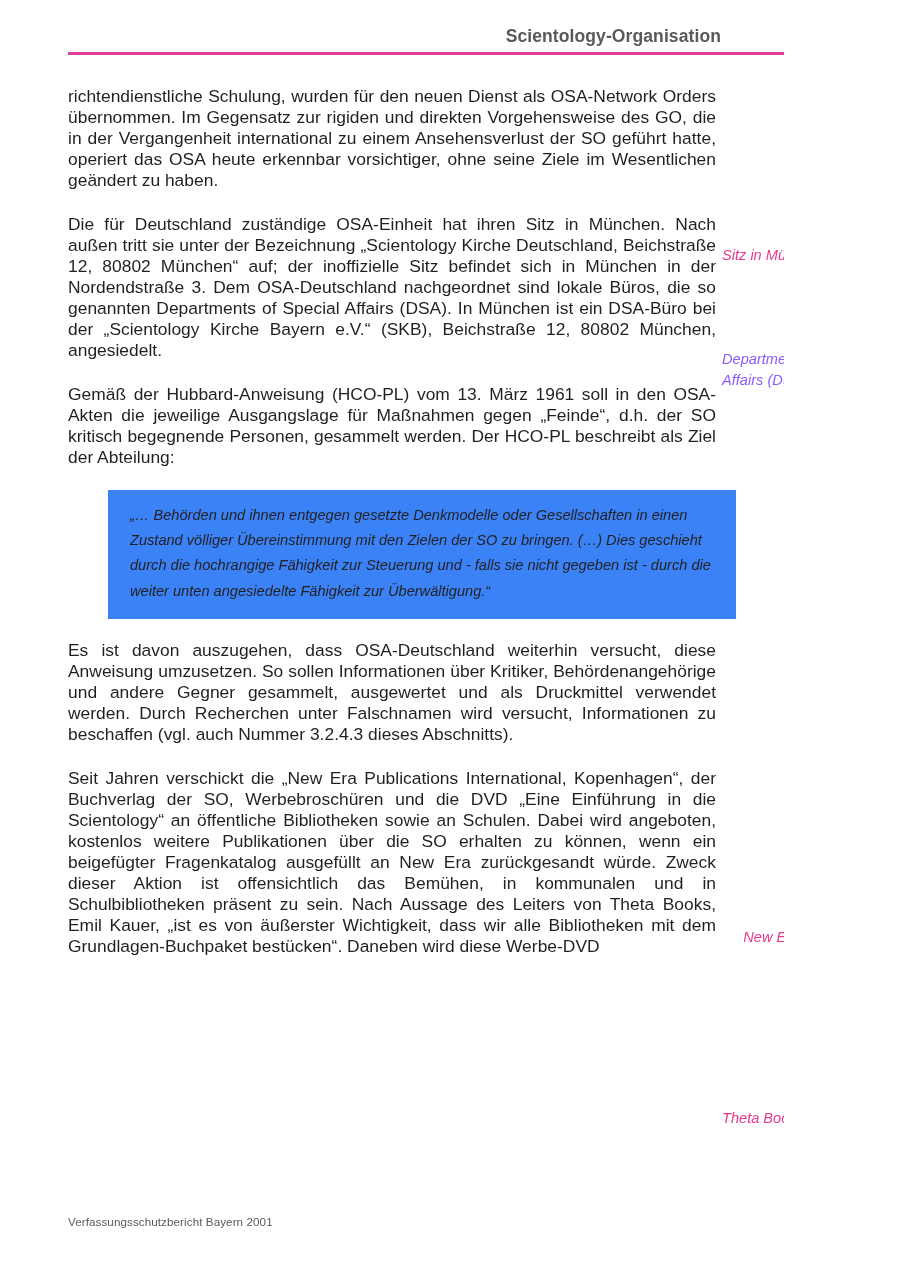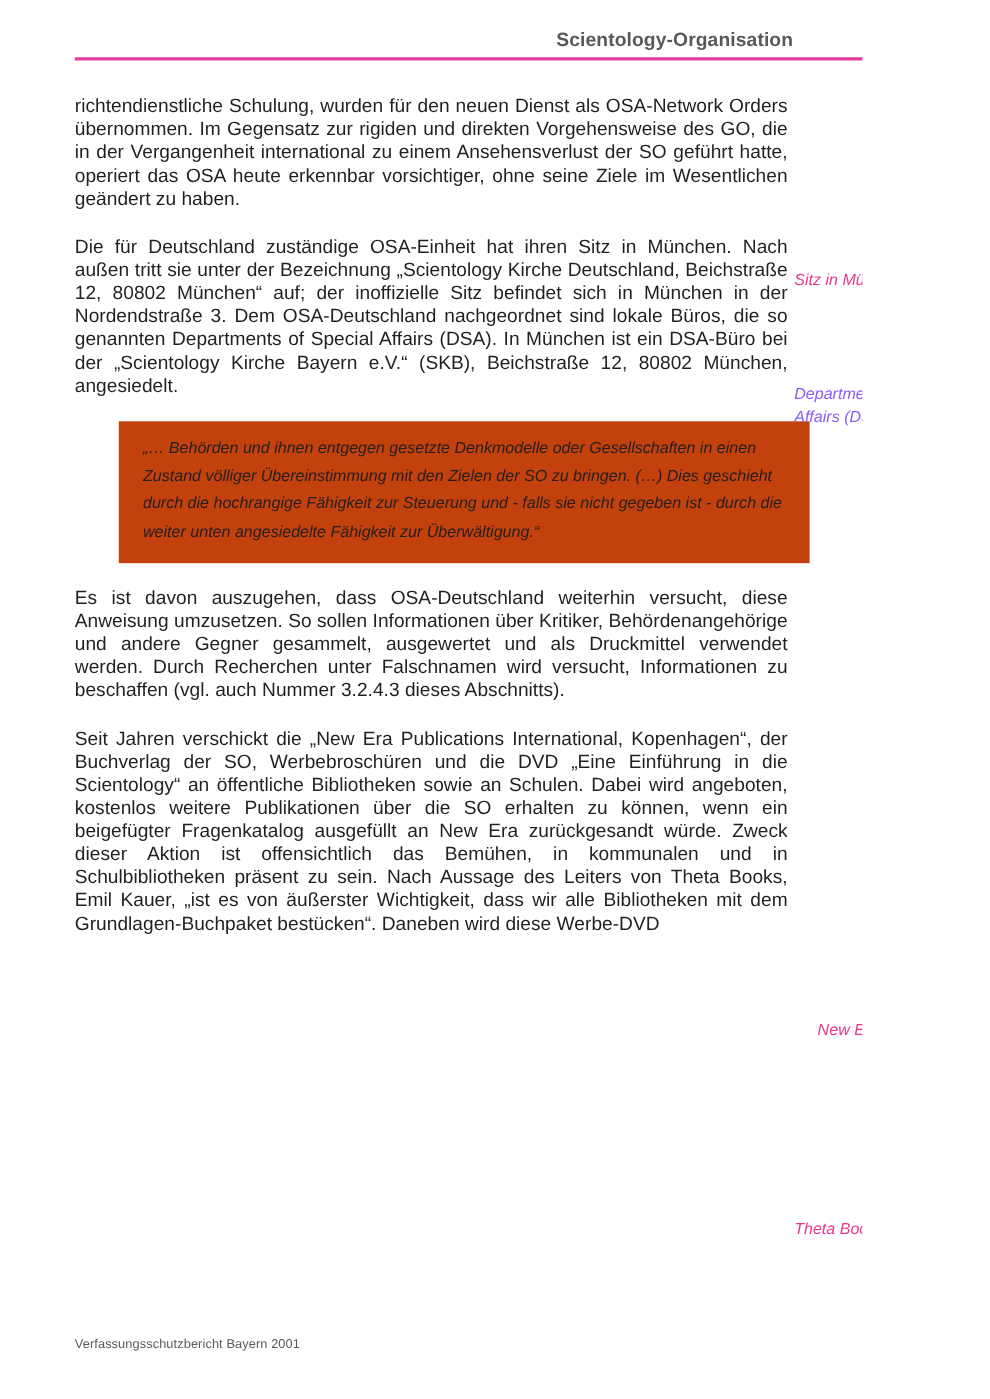--- a/index.html
+++ b/index.html
@@ -78,21 +78,21 @@
   p.body + p.body {
     margin-top: 23px;
   }
   p.body.after-quote {
     margin-top: 21px;
   }
 
   
   .quote {
     margin-top: 22px;
-    background: #c2410c;
+    background: #3b82f6;
     padding: 13px 22px 15px 22px;
     box-sizing: border-box;
     width: 628px;
   }
   .quote p {
     font-size: 14.6px;
     line-height: 25.2px;
     font-style: italic;
     color: #231f20;
     text-align: left;
@@ -156,20 +156,21 @@
     <span class="header-pageno">221</span>
   </div>
   <div class="header-rule" style="background: rgb(224, 64, 155);"></div>
 
   <div class="content">
 
     <p class="body">richtendienstliche Schulung, wurden für den neuen Dienst als OSA-Network Orders übernommen. Im Gegensatz zur rigiden und direkten Vorgehensweise des GO, die in der Vergangenheit international zu einem Ansehensverlust der SO geführt hatte, operiert das OSA heute erkennbar vorsichtiger, ohne seine Ziele im Wesentlichen geändert zu haben.</p>
 
     <p class="body">Die für Deutschland zuständige OSA-Einheit hat ihren Sitz in München. Nach außen tritt sie unter der Bezeichnung „Scientology Kirche Deutschland, Beichstraße 12, 80802 München“ auf; der inoffizielle Sitz befindet sich in München in der Nordendstraße 3. Dem OSA-Deutschland nachgeordnet sind lokale Büros, die so genannten Departments of Special Affairs (DSA). In München ist ein DSA-Büro bei der „Scientology Kirche Bayern e.V.“ (SKB), Beichstraße 12, 80802 München, angesiedelt.</p>
 
+    <p class="body">Gemäß der Hubbard-Anweisung (HCO-PL) vom 13. März 1961 soll in den OSA-Akten die jeweilige Ausgangslage für Maßnahmen gegen „Feinde“, d.h. der SO kritisch begegnende Personen, gesammelt werden. Der HCO-PL beschreibt als Ziel der Abteilung:</p>
 
     <blockquote class="quote">
       <p>„… Behörden und ihnen entgegen gesetzte Denkmodelle oder Gesellschaften in einen Zustand völliger Übereinstimmung mit den Zielen der SO zu bringen. (…) Dies geschieht durch die hochrangige Fähigkeit zur Steuerung und - falls sie nicht gegeben ist - durch die weiter unten angesiedelte Fähigkeit zur Überwältigung.“</p>
     </blockquote>
 
     <p class="body after-quote">Es ist davon auszugehen, dass OSA-Deutschland weiterhin versucht, diese Anweisung umzusetzen. So sollen Informationen über Kritiker, Behördenangehörige und andere Gegner gesammelt, ausgewertet und als Druckmittel verwendet werden. Durch Recherchen unter Falschnamen wird versucht, Informationen zu beschaffen (vgl. auch Nummer 3.2.4.3 dieses Abschnitts).</p>
 
 
     <p class="body">Seit Jahren verschickt die „New Era Publications International, Kopenhagen“, der Buchverlag der SO, Werbebroschüren und die DVD „Eine Einführung in die Scientology“ an öffentliche Bibliotheken sowie an Schulen. Dabei wird angeboten, kostenlos weitere Publikationen über die SO erhalten zu können, wenn ein beigefügter Fragenkatalog ausgefüllt an New Era zurückgesandt würde. Zweck dieser Aktion ist offensichtlich das Bemühen, in kommunalen und in Schulbibliotheken präsent zu sein. Nach Aussage des Leiters von Theta Books, Emil Kauer, „ist es von äußerster Wichtigkeit, dass wir alle Bibliotheken mit dem Grundlagen-Buchpaket bestücken“. Daneben wird diese Werbe-DVD</p>
   </div>

